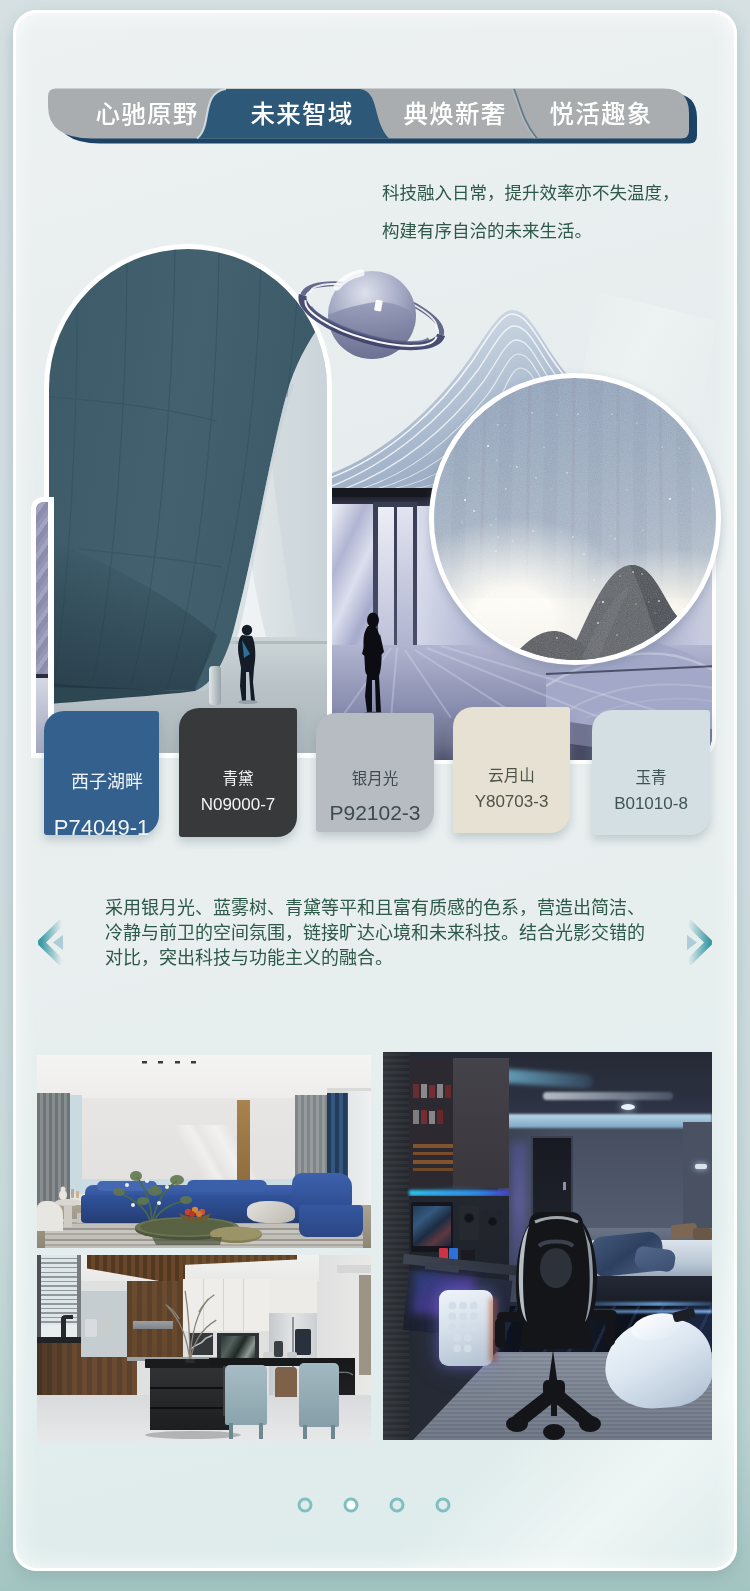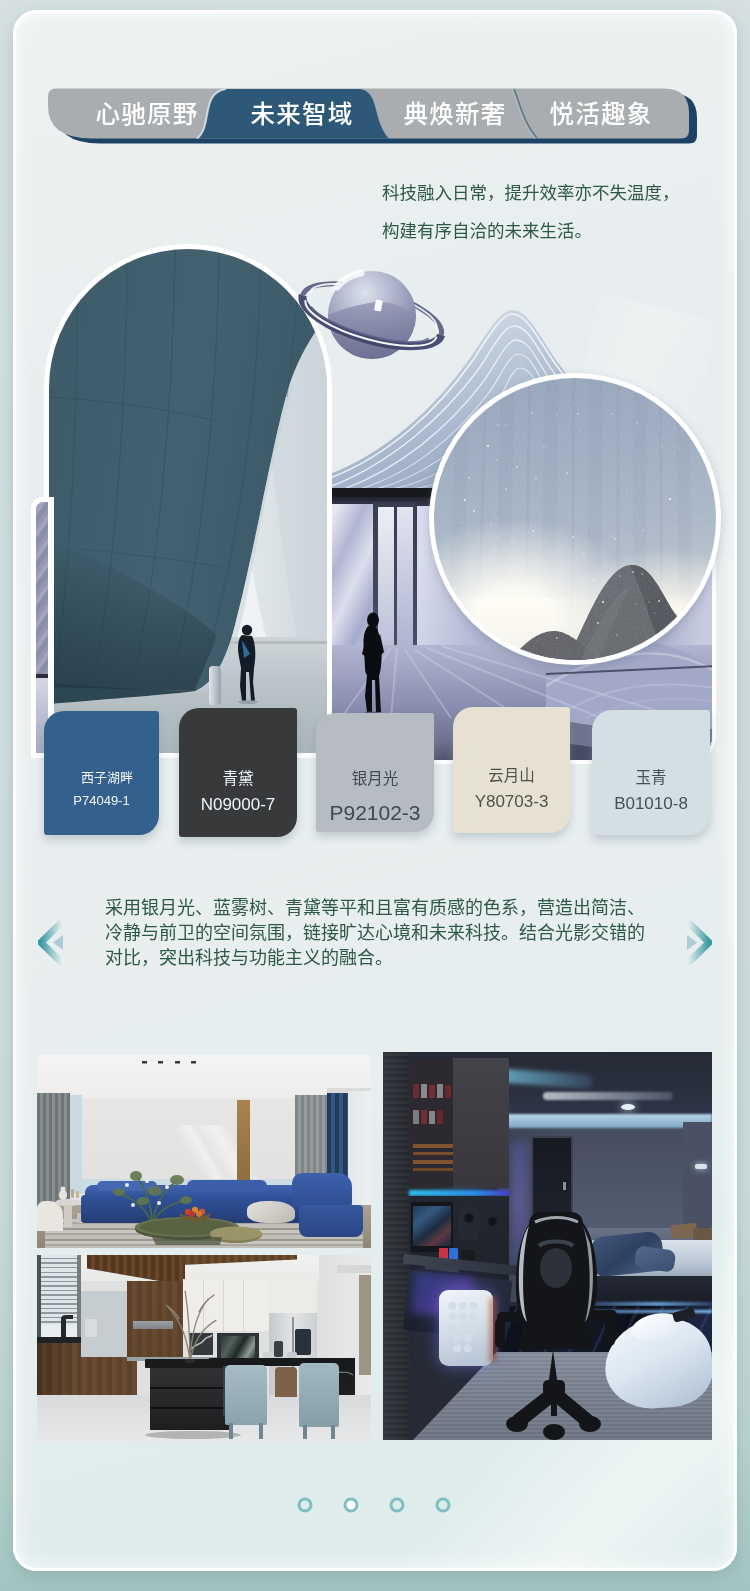--- a/index.html
+++ b/index.html
@@ -304,22 +304,22 @@
   <rect x="78" y="38" width="7" height="11" rx="1.5" fill="#ffffff" opacity=".95" transform="rotate(10 81 43)"></rect>
   <path d="M 75 97 A 44 44 0 0 0 115 75 A 44 44 0 0 1 75 97 Z" fill="#4a4e72" opacity=".5"></path>
   <g transform="rotate(16 75 53)">
     <path d="M 3 53 A 72 25 0 0 0 147 53" fill="none" stroke="#40456b" stroke-width="8" opacity=".95"></path>
     <path d="M 7 57 A 68 21 0 0 0 143 56" fill="none" stroke="#ffffff" stroke-width="2" opacity=".95"></path>
     <path d="M 14 62 A 63 17 0 0 0 136 60" fill="none" stroke="#565b81" stroke-width="2.5" opacity=".75"></path>
   </g>
 </svg>
 
 <div class="abs" style="left:44px;top:711px;width:115px;height:124px;border-radius:20px 3px 20px 3px;background:#33608d;color:#f2f5f8;text-align:center;box-shadow:0 5px 9px rgba(130,150,158,.4);">
-  <div style="margin-top:56px;font-size:13px;margin-left:11px;">西子湖畔</div>
-    <div style="margin-top:7px;font-size:13px;">P74049-1</div>
+  <div style="margin-top:56px;font-size:18px;margin-left:11px;">西子湖畔</div>
+    <div style="margin-top:22px;font-size:22px;">P74049-1</div>
   </div>
 
 <div class="abs" style="left:179px;top:708px;width:118px;height:129px;border-radius:20px 3px 20px 3px;background:#38393b;color:#f2f5f8;text-align:center;box-shadow:0 5px 9px rgba(130,150,158,.4);">
   <div style="margin-top:58px;font-size:15.5px;">青黛</div>
     <div style="margin-top:7px;font-size:17px;">N09000-7</div>
   </div>
 
 <div class="abs" style="left:316px;top:713px;width:118px;height:119px;border-radius:20px 3px 20px 3px;background:#b7bcc2;color:#3e4a50;text-align:center;box-shadow:0 5px 9px rgba(130,150,158,.4);">
   <div style="margin-top:53px;font-size:15.5px;">银月光</div>
     <div style="margin-top:13px;font-size:21px;">P92102-3</div>

